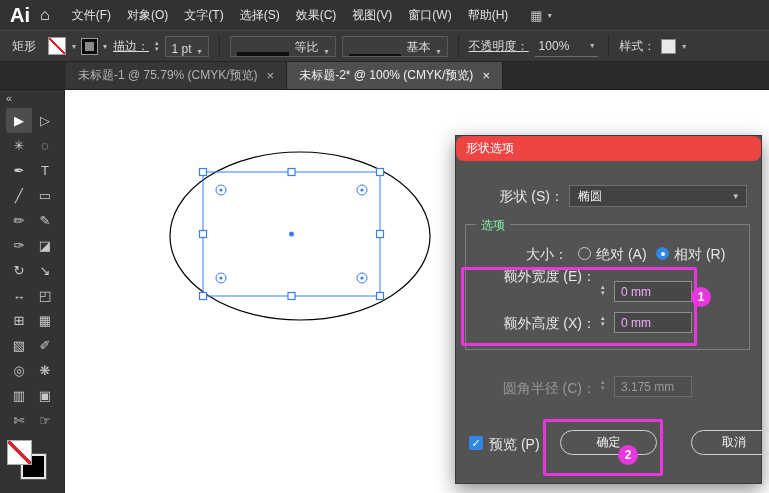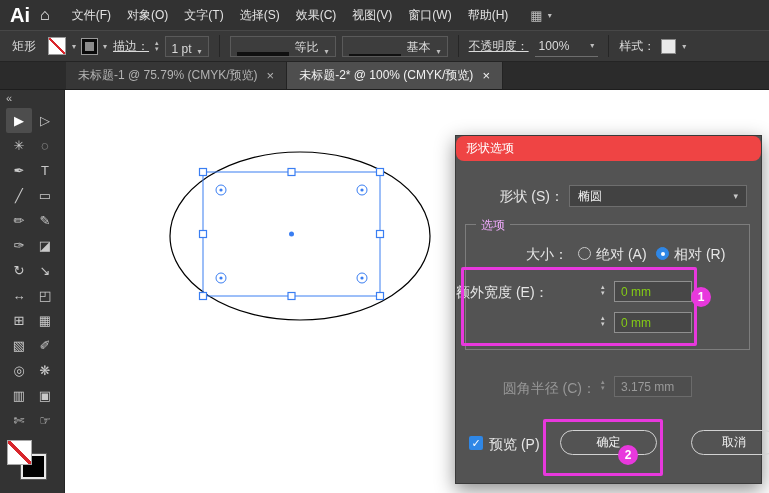--- a/index.html
+++ b/index.html
@@ -64,35 +64,35 @@
   .dialog { position:absolute; left:455px; top:135px; width:307px; height:349px; background:#535353;
             border:1px solid #3a3a3a; box-shadow:0 6px 18px rgba(0,0,0,.45); z-index:20; font-size:12px; }
   .dialog-header { position:absolute; left:0; top:0; width:100%; height:25px; background:#ef4444;
                    color:#fff; line-height:25px; padding-left:10px;border-radius:8px; }
   .dlg-label { position:absolute; color:#e6e6e6; font-size:14px; line-height:16px; }
   .shape-label { left:0; top:52px; width:108px; text-align:right; }
   .dropdown { position:absolute; left:113px; top:49px; width:178px; height:22px; background:#424242;
               border:1px solid #6e6e6e; color:#f0f0f0; display:flex; align-items:center; padding:0 8px; }
   .dd-chevron { margin-left:auto; font-size:9px; color:#c9c9c9; }
   .fieldset { position:absolute; left:9px; top:88px; width:285px; height:126px; border:1px solid #7d7d7d; }
-  .legend { position:absolute; left:10px; top:-8px; background:#535353; padding:0 5px; color:#f0abfc; font-size:12px; }
+  .legend { position:absolute; left:10px; top:-8px; background:#535353; padding:0 5px; color:#86efac; font-size:12px; }
   .lbl-size { left:0; top:110px; width:112px; text-align:right; }
   .radio { position:absolute; width:13px; height:13px; border-radius:50%; border:1px solid #c9c9c9; }
   .radio-abs { left:122px; top:111px; }
   .radio-rel { left:200px; top:111px; border-color:#2f87e6; background:#2f87e6; }
   .radio-rel::after { content:""; position:absolute; left:4px; top:4px; width:4px; height:4px;
                       border-radius:50%; background:#fff; }
   .lbl-radio-abs { left:140px; top:110px; }
   .lbl-radio-rel { left:218px; top:110px; }
-  .lbl-extra-w { left:0; top:148px; width:140px; }
+  .lbl-extra-w { left:0; top:132px; width:140px; text-align:right; }
   .lbl-extra-h { left:0; top:179px; width:140px; text-align:right; }
   .dlg-stepper { position:absolute; display:flex; flex-direction:column; color:#cfcfcf; font-size:7px; line-height:6px; }
   .st-w { left:145px; top:148px; } .st-h { left:145px; top:179px; } .st-c { left:145px; top:243px; color:#909090; }
   .num-input { position:absolute; width:78px; height:21px; background:#474747; border:1px solid #8f8f8f;
-               color:#84cc16; font-size:12px; padding:0 6px; font-family:inherit; }
+               color:#f0abfc; font-size:12px; padding:0 6px; font-family:inherit; }
   .in-w { left:158px; top:145px; }
   .in-h { left:158px; top:176px; }
   .in-c { left:158px; top:240px; color:#9a9a9a; border-color:#6b6b6b; background:#4e4e4e; }
   .lbl-corner { left:0; top:244px; width:140px; text-align:right; color:#979797; }
   .checkbox { position:absolute; left:13px; top:300px; width:14px; height:14px; background:#2f87e6;
               border-radius:2px; color:#fff; font-size:11px; line-height:14px; text-align:center; }
   .lbl-preview { left:33px; top:300px; }
   .btn { position:absolute; height:25px; border:1px solid #d2d2d2; border-radius:13px; background:transparent;
          color:#f2f2f2; font-size:12px; font-family:inherit; cursor:pointer; }
   .btn-ok { left:104px; top:294px; width:97px; }
@@ -265,20 +265,21 @@
     <span class="radio radio-rel"></span>
     <span class="dlg-label lbl-radio-rel">相对 (R)</span>
 
     <span class="dlg-label lbl-extra-w">额外宽度 (E)：</span>
     <span class="dlg-stepper st-w">
       <span>▴</span>
       <span>▾</span>
     </span>
     <input class="num-input in-w" value="0 mm" style="">
 
+    <span class="dlg-label lbl-extra-h">额外高度 (X)：</span>
     <span class="dlg-stepper st-h">
       <span>▴</span>
       <span>▾</span>
     </span>
     <input class="num-input in-h" value="0 mm" style="">
 
     <span class="dlg-label lbl-corner">圆角半径 (C)：</span>
     <span class="dlg-stepper st-c">
       <span>▴</span>
       <span>▾</span>

